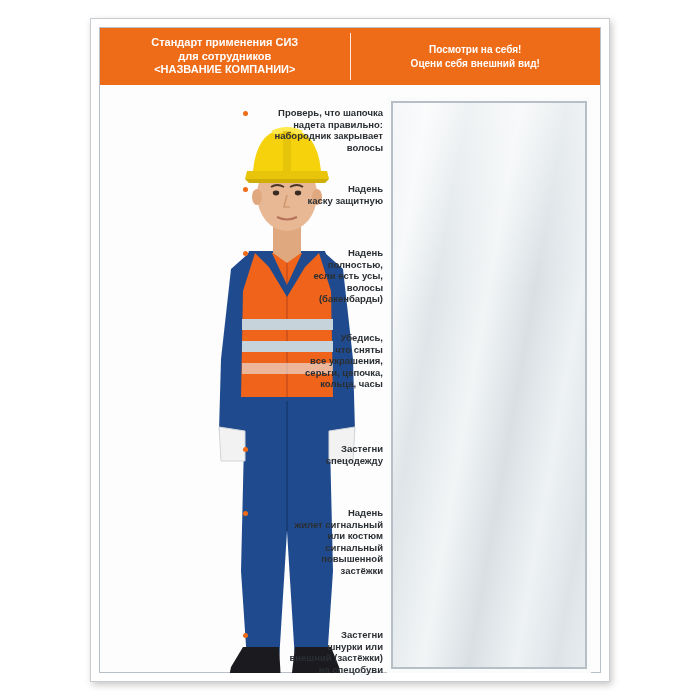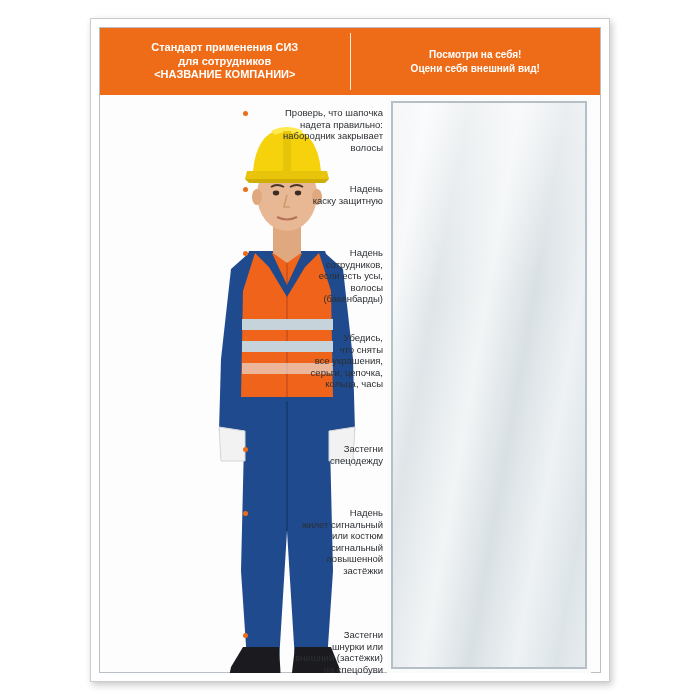--- a/index.html
+++ b/index.html
@@ -32,21 +32,21 @@
     bottom: 8px;
     border: 1px solid #b9c0c7;
     background: #fdfdfd;
     box-sizing: border-box;
   }
   .header {
     position: absolute;
     left: 9px;
     top: 9px;
     width: 500px;
-    height: 67px;
+    height: 57px;
     background: #ee6b17;
     box-sizing: border-box;
     display: flex;
   }
   .header-left, .header-right {
     flex: 1 1 50%;
     display: flex;
     flex-direction: column;
     align-items: center;
     justify-content: center;
@@ -102,21 +102,21 @@
     left: 150px;
     top: 80px;
     width: 142px;
   }
   .bullet-item {
     position: absolute;
     width: 142px;
     text-align: right;
     font-size: 9.5px;
     line-height: 11.6px;
-    font-weight: normal;
+    font-weight: bold;
     color: #2b2f33;
     padding-left: 12px;
     box-sizing: border-box;
   }
   .bullet-dot {
     position: absolute;
     left: 2px;
     top: 3.5px;
     width: 5px;
     height: 5px;
@@ -216,21 +216,21 @@
 
     <div class="bullet-item" style="top:84px">
       <span class="bullet-dot"></span>
       <span>Надень</span><br>
       <span>каску защитную</span>
     </div>
 
     <div class="bullet-item" style="top:148px">
       <span class="bullet-dot"></span>
       <span>Надень</span><br>
-      <span>сотрудников,</span><br>
+      <span>полностью,</span><br>
       <span>если есть усы,</span><br>
       <span>волосы</span><br>
       <span>(бакенбарды)</span>
     </div>
 
     <div class="bullet-item" style="top:233px">
       <span class="bullet-dot"></span>
       <span>Убедись,</span><br>
       <span>что сняты</span><br>
       <span>все украшения,</span><br>

